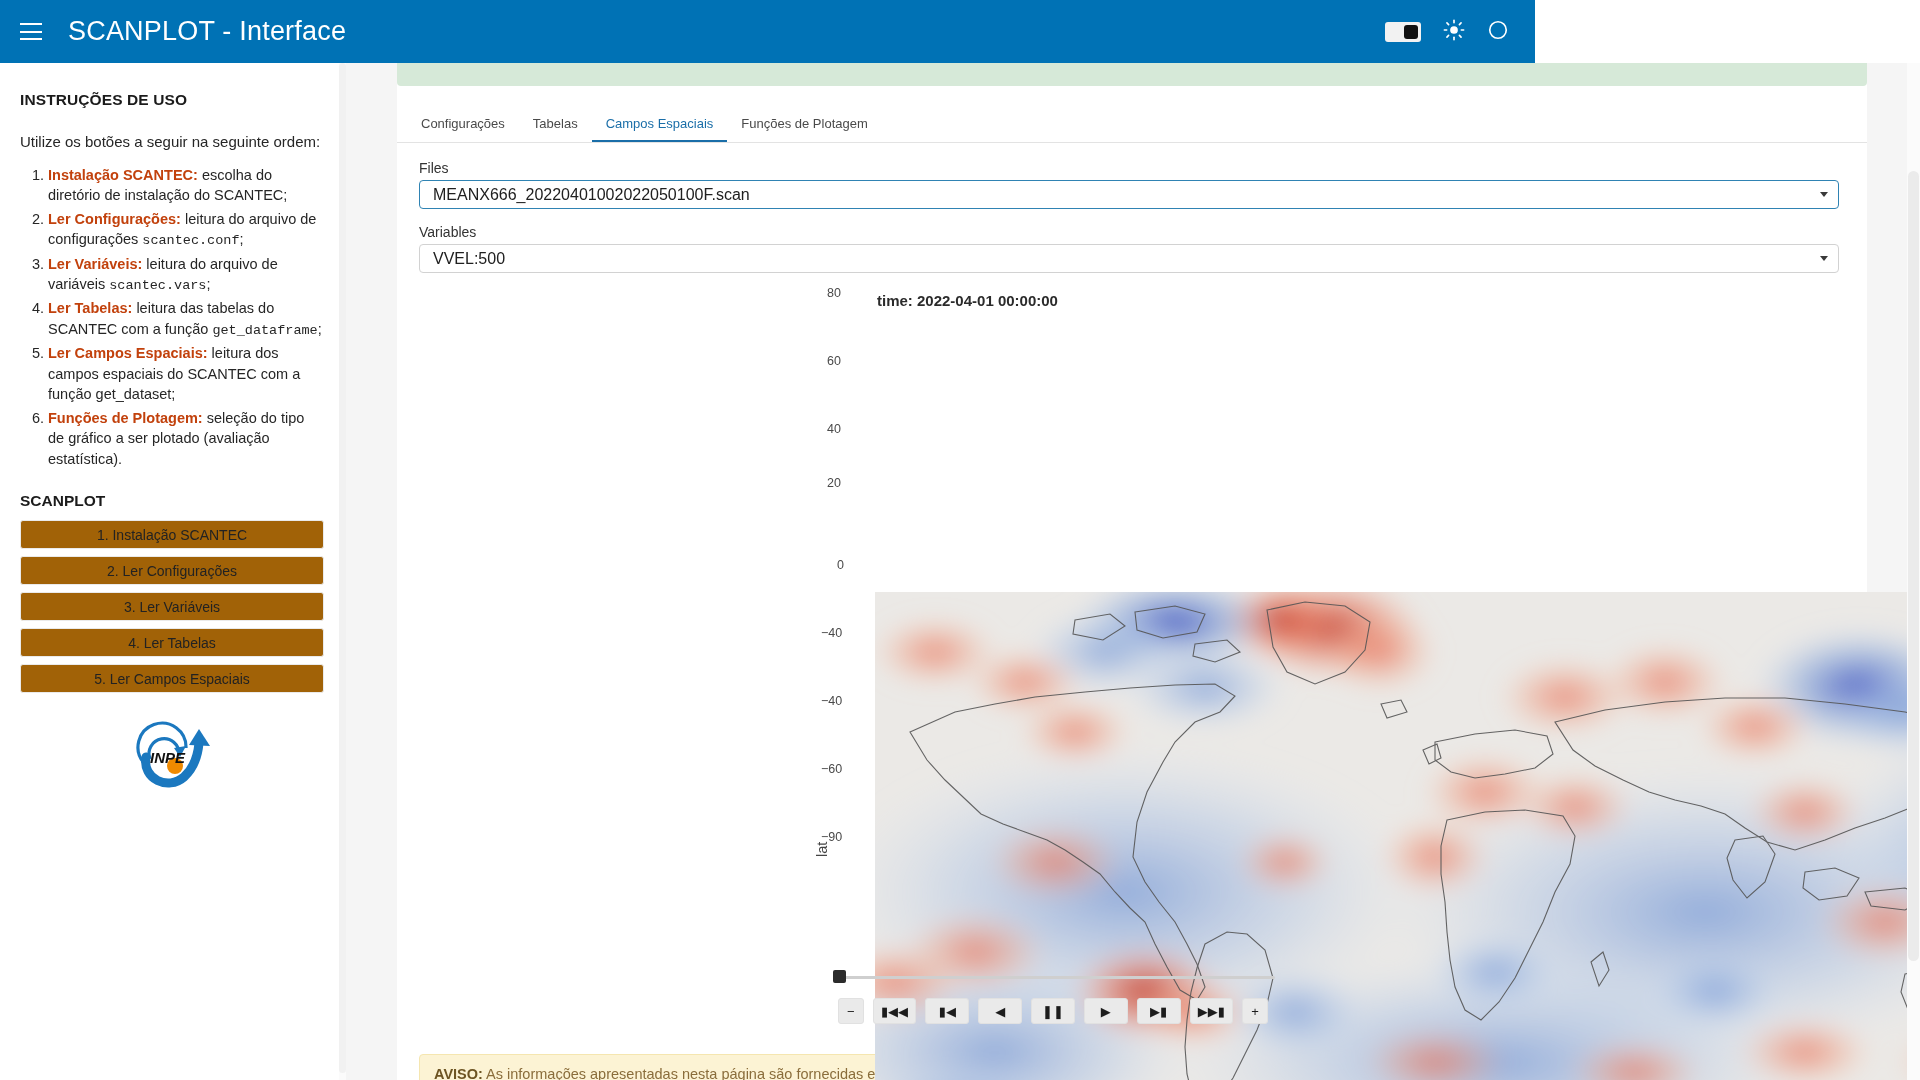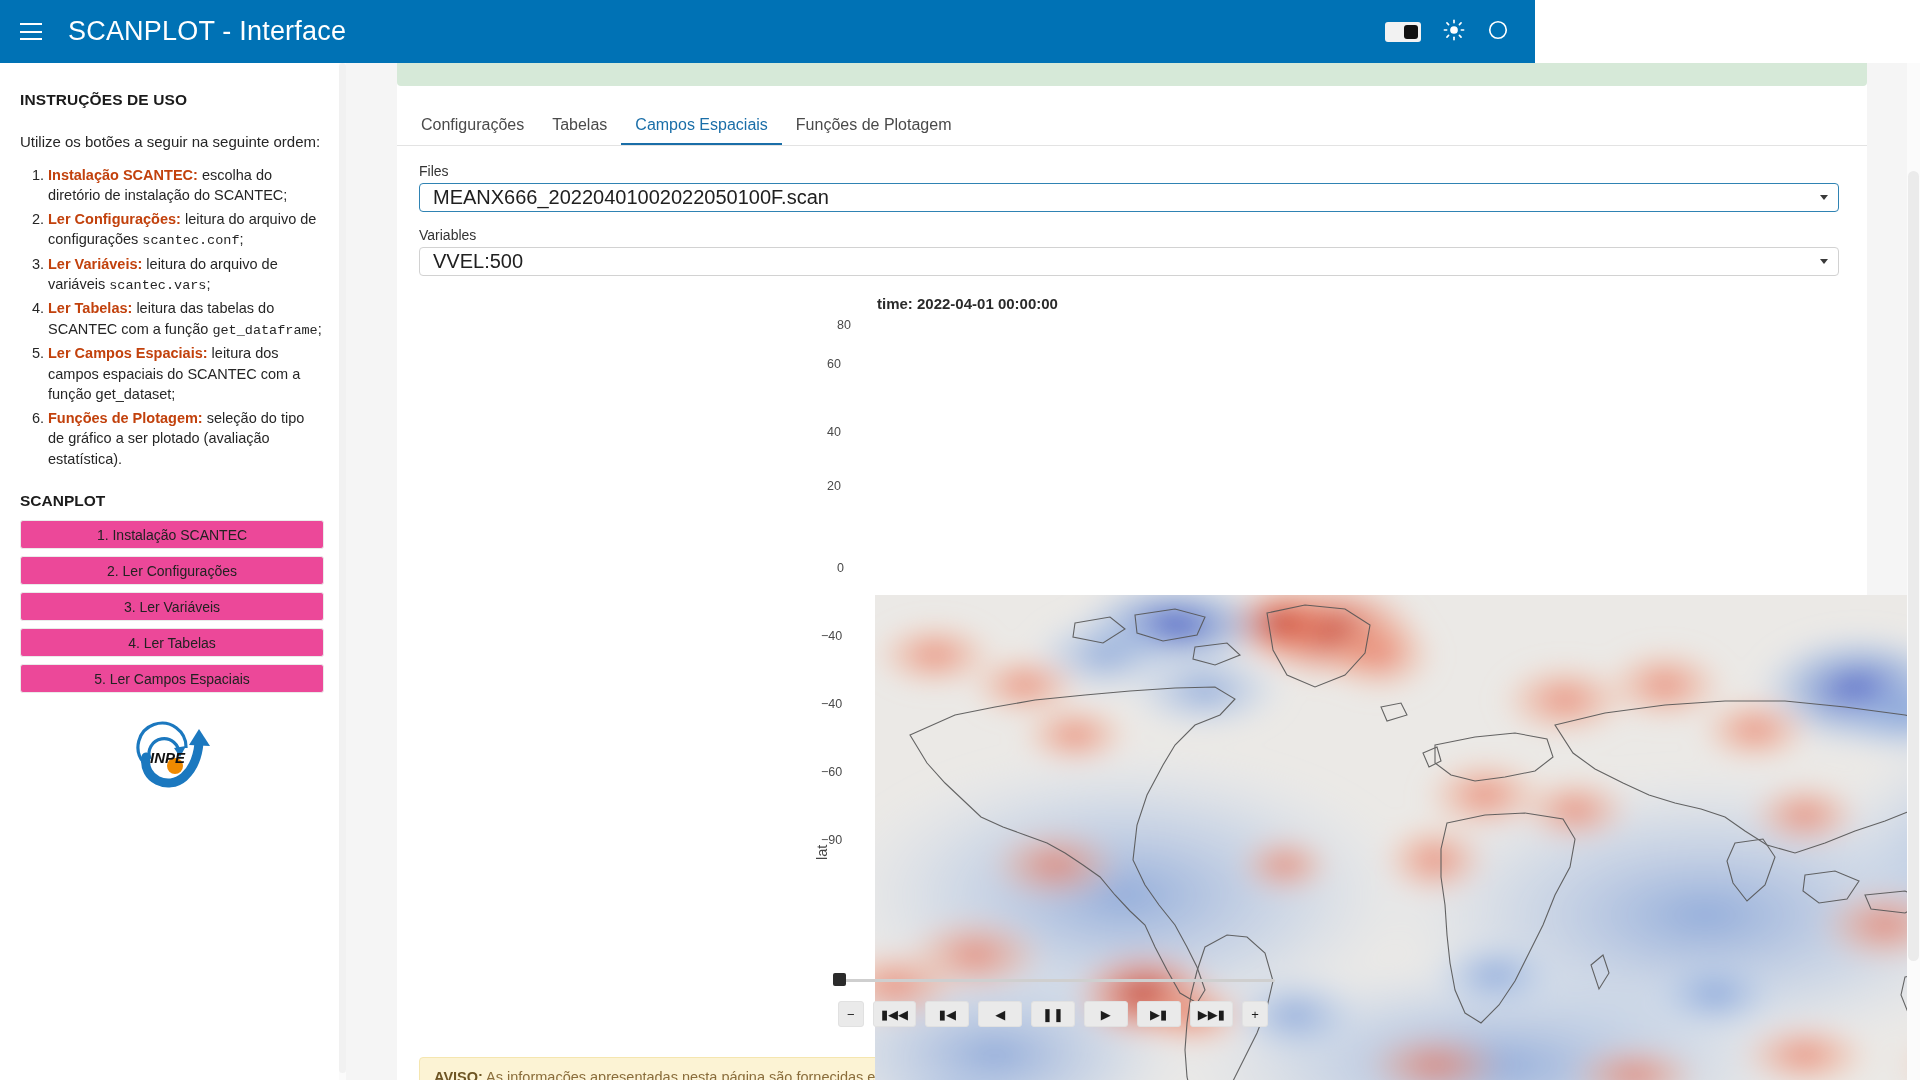--- a/index.html
+++ b/index.html
@@ -67,21 +67,21 @@
   #sidebar ol li b { font-weight: 700; color: #c2410c; }
   #sidebar code, .mono {
     font-family: "Liberation Mono", monospace; font-size: 13.5px;
   }
   #sidebar h4 {
     margin: 4px 0 10px 0; font-size: 15.5px; font-weight: 700; color: #1b1b1b;
   }
   .side-btn {
     display: block; width: 100%; height: 29px; line-height: 27px;
     margin-bottom: 7px;
-    background: #ec4899; border: 1px solid #eaeaea; border-radius: 3px;
+    background: #a16207; border: 1px solid #eaeaea; border-radius: 3px;
     font-size: 14px; color: #222; text-align: center; cursor: pointer;
     font-family: "Liberation Sans", sans-serif;
   }
   #logo-wrap { margin-top: 26px; display: flex; justify-content: center; }
 
   
   #sidebar-scroll {
     position: absolute; top: 63px; left: 339px;
     width: 7px; height: 1017px; background: #fbfbfb;
   }
@@ -108,33 +108,33 @@
     overflow: hidden; color: #2f5e35; font-size: 14px;
   }
   #green-alert span { position: relative; top: 8px; letter-spacing: 6px; }
 
   
   #tabs {
     display: flex; align-items: flex-end; gap: 0;
     padding: 22px 0 0 10px; border-bottom: 1px solid #e3e3e3;
   }
   .tab {
-    padding: 8px 14px 9px 14px; font-size: 16px; color: #4a4a4a;
+    padding: 8px 14px 9px 14px; font-size: 13px; color: #4a4a4a;
     cursor: pointer; border-bottom: 2px solid transparent;
     background: transparent; white-space: nowrap;
   }
   .tab.active { color: #1a6ea8; border-bottom: 2px solid #1a6ea8; font-weight: 400; }
 
   
   #form-area { padding: 17px 28px 0 22px; }
   .field-label { font-size: 14px; color: #333; margin-bottom: 4px; }
   .select-box {
     width: 100%; height: 29px; border-radius: 4px;
     display: flex; align-items: center; padding: 0 10px 0 13px;
-    font-size: 20px; color: #202020; position: relative; cursor: pointer;
+    font-size: 16px; color: #202020; position: relative; cursor: pointer;
     background: #fff;
   }
   .select-box.focused { border: 1px solid #2f83b3; }
   .select-box.plain { border: 1px solid #d2d2d2; }
   .caret {
     margin-left: auto; width: 0; height: 0;
     border-left: 4.5px solid transparent; border-right: 4.5px solid transparent;
     border-top: 5.5px solid #3a3a3a;
   }
   .field-gap { height: 15px; }
@@ -322,21 +322,21 @@
         <span class="caret"></span>
       </div>
     </div>
 
     <div id="plot-area">
 
       <div id="plot-title">time: 2022-04-01 00:00:00</div>
 
       <div id="ytitle">lat</div>
 
-      <div class="tick-text" style="left:440px; top:-6px;margin-top:29px;">80</div>
+      <div class="tick-text" style="left:430px; top:-6px;">80</div>
       <div class="tick-text" style="left:430px; top:62px;">60</div>
       <div class="tick-text" style="left:430px; top:130px;">40</div>
       <div class="tick-text" style="left:430px; top:184px;">20</div>
       <div class="tick-text" style="left:440px; top:266px;">0</div>
       <div class="tick-text" style="left:424px; top:334px;">−40</div>
       <div class="tick-text" style="left:424px; top:402px;">−40</div>
       <div class="tick-text" style="left:424px; top:470px;">−60</div>
       <div class="tick-text" style="left:424px; top:538px;">−90</div>
 
       <div id="map-img">

